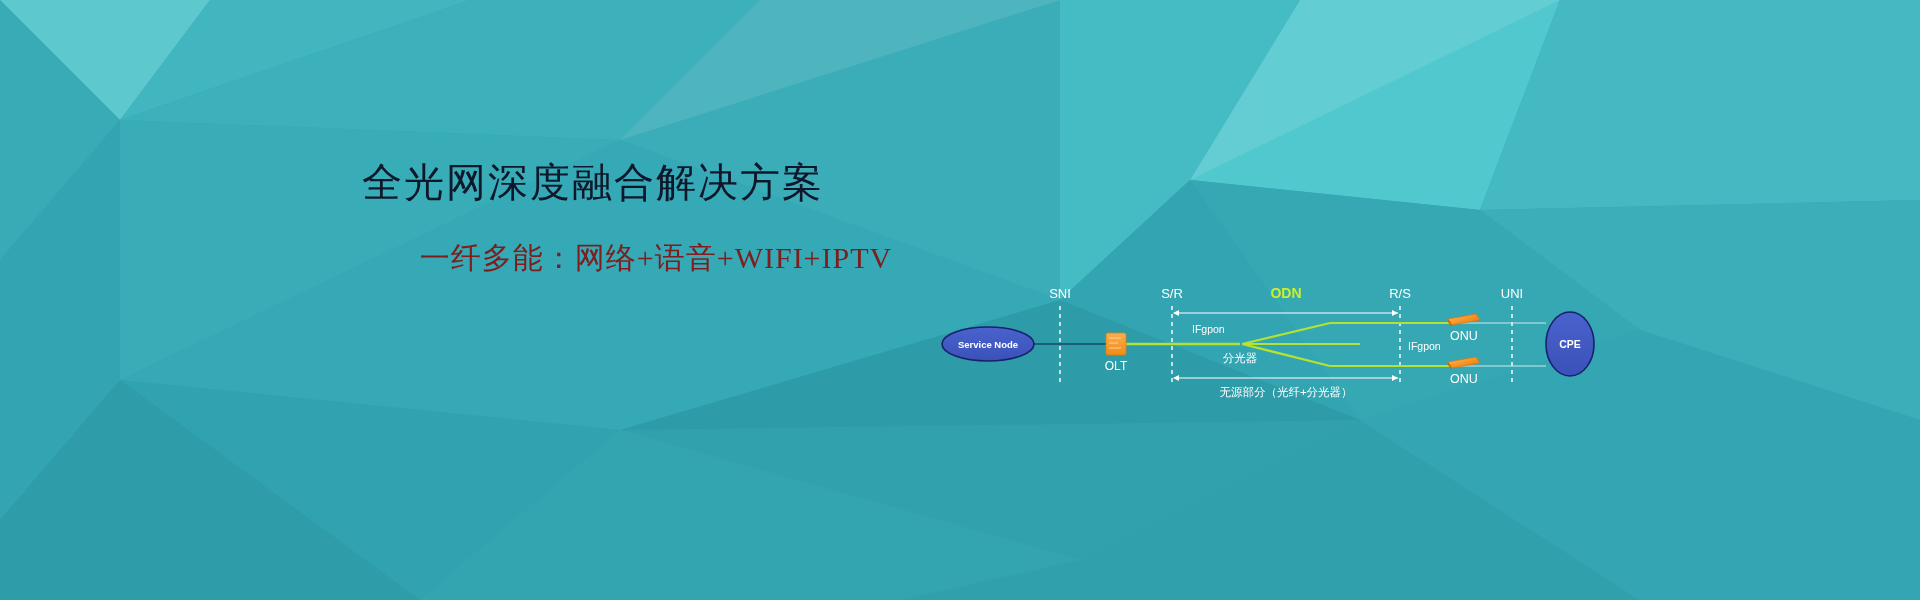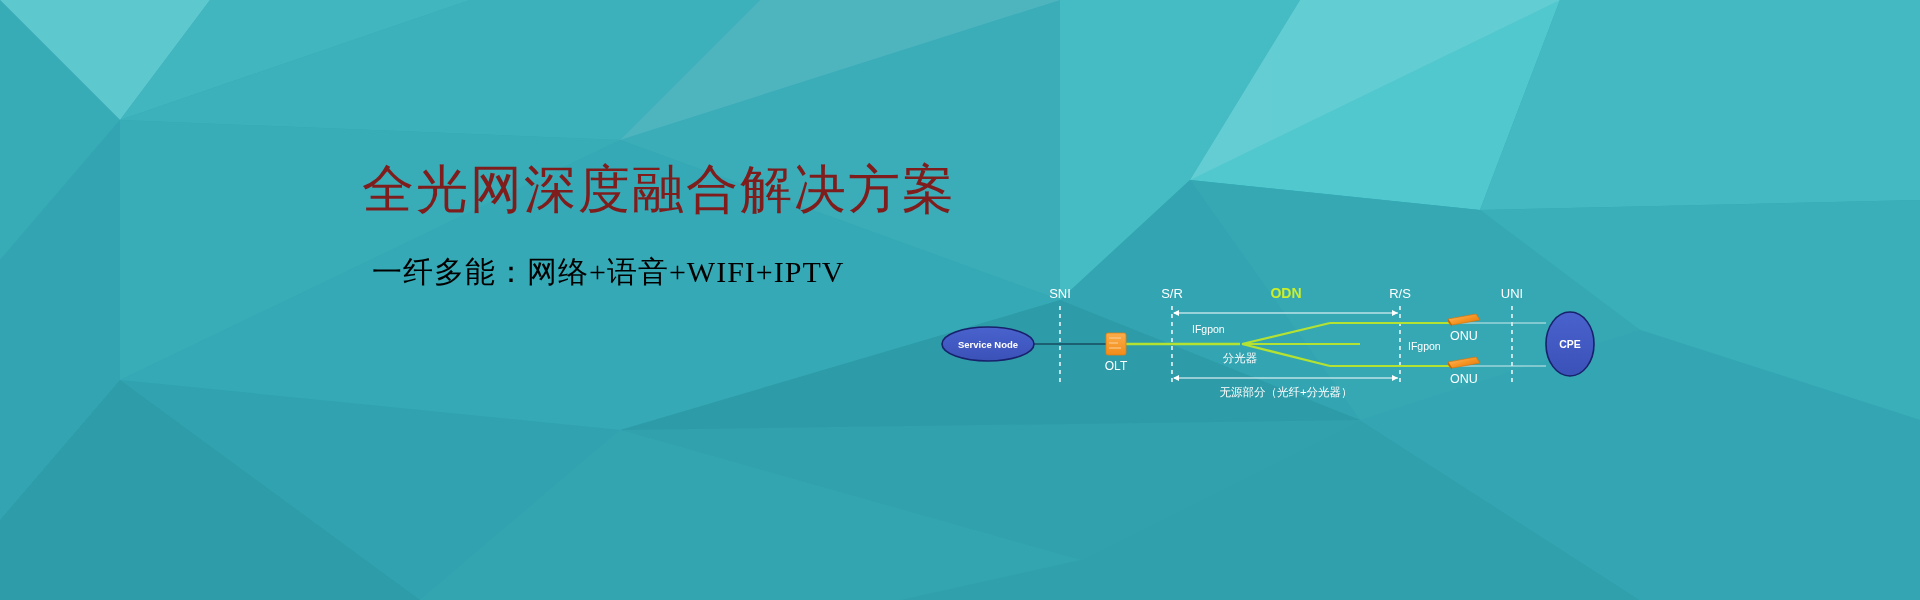--- a/index.html
+++ b/index.html
@@ -15,29 +15,29 @@
   }
   #poly-bg{position:absolute;left:0;top:0;width:1920px;height:600px;display:block;}
 
   
   #text-block{
     position:absolute;left:300px;top:160px;width:640px;
     z-index:5;
   }
   #hero-title{
     font-family:"Liberation Serif","DejaVu Serif",serif;
-    font-size:52px;line-height:1.15;color:#7f1d1d;
+    font-size:40px;line-height:1.15;color:#0f172a;
     letter-spacing:2px;font-weight:400;
     margin:0 0 34px 62px;white-space:nowrap;
   }
   #hero-subtitle{
     font-family:"Liberation Serif","DejaVu Serif",serif;
-    font-size:30px;line-height:1.2;color:#000000;
+    font-size:30px;line-height:1.2;color:#7f1d1d;
     letter-spacing:1px;font-weight:400;
-    margin:0 0 0 72px;white-space:nowrap;
+    margin:0 0 0 72px;white-space:nowrap;text-align:center;
   }
 
   
   #diagram{
     position:absolute;left:940px;top:230px;width:700px;height:140px;
     z-index:6;
     margin-top:48px;
   }
   #diagram svg{display:block;}
   .dg-label{font-family:"Liberation Sans","DejaVu Sans",sans-serif;}

